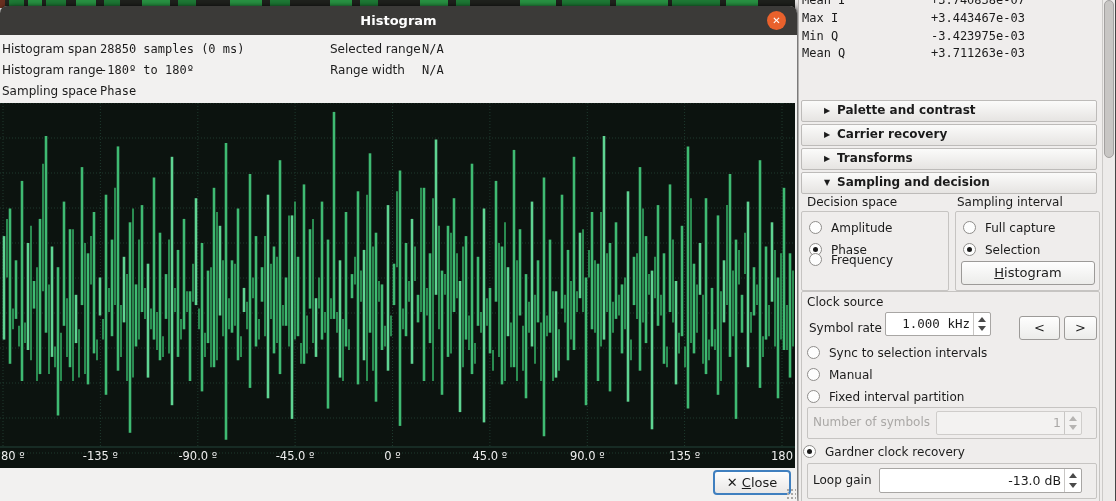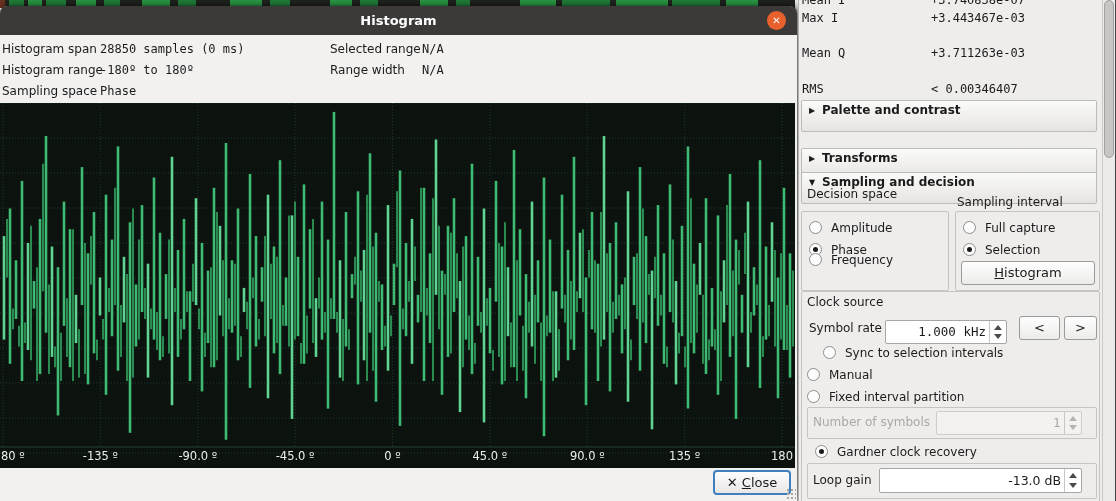--- a/index.html
+++ b/index.html
@@ -44,23 +44,23 @@
     text-align:center;line-height:21px;font-size:13px;color:#1b1b1b;box-sizing:border-box;}
   #close-button .accel{text-decoration:underline;}
   #grip{position:absolute;right:1px;bottom:1px;width:10px;height:12px;
     background-image:radial-gradient(#a9a7a5 1px,transparent 1.2px);background-size:4px 4px;}
 
   
   #panel{position:absolute;left:798px;top:0;width:318px;height:501px;background:#efedec;
     border-left:1px solid #b5b3b1;box-sizing:border-box;}
   .srow{position:absolute;left:3px;width:300px;height:18px;line-height:18px;white-space:nowrap;}
   .srow .v{position:absolute;left:129px;}
-  .sect{position:absolute;left:2px;width:296px;height:32px;line-height:19px;box-sizing:border-box;
+  .sect{position:absolute;left:2px;width:296px;height:22px;line-height:19px;box-sizing:border-box;
     background:linear-gradient(#fbfbfa,#e6e4e2);border:1px solid #bdbbb9;border-radius:2px;
-    font-weight:bold;padding-left:7px;font-size:12px;}
+    font-weight:bold;padding-left:22px;font-size:12px;}
   .sect .arr{display:inline-block;font-size:8px;width:13px;vertical-align:1px;}
   .grplabel{position:absolute;height:15px;line-height:15px;white-space:nowrap;}
   .gbox{position:absolute;border:1px solid #c6c4c2;border-radius:2px;box-sizing:border-box;}
   .radio{position:absolute;height:16px;line-height:16px;padding-left:22px;white-space:nowrap;}
   .rb{position:absolute;left:0;top:1px;width:13px;height:13px;border:1px solid #8f8d8b;
     border-radius:50%;background:#fdfdfd;box-sizing:border-box;}
   .rb.on:after{content:'';position:absolute;left:3px;top:3px;width:5px;height:5px;
     border-radius:50%;background:#1a1a1a;}
   .btn{position:absolute;background:linear-gradient(#fefefe,#ececea);border:1px solid #9c9a98;
     border-radius:3px;text-align:center;color:#1b1b1b;font-size:13px;box-sizing:border-box;}
@@ -409,71 +409,72 @@
   <div id="dlg-footer">
     <div id="close-button"><span>✕</span> <span class="accel">C</span><span>lose</span></div>
     <div id="grip"></div>
   </div>
 </div>
 
 <div id="panel">
 
   <div class="srow mono" style="top:-9px"><span>Mean I</span><span class="v">+3.740838e-07</span></div>
   <div class="srow mono" style="top:9px"><span>Max I</span><span class="v">+3.443467e-03</span></div>
+  <div class="srow mono" style="top:27px"><span>Min Q</span><span class="v">-3.423975e-03</span></div>
   <div class="srow mono" style="top:44px"><span>Mean Q</span><span class="v">+3.711263e-03</span></div>
-  <div class="srow mono" style="top:80px"><span>RMS</span><span class="v">&lt; 0.00346407</span></div>
 
   <div class="sect" style="top:100px"><span class="arr">▶</span><span>Palette and contrast</span></div>
+  <div class="sect" style="top:124px"><span class="arr">▶</span><span>Carrier recovery</span></div>
   <div class="sect" style="top:148px"><span class="arr">▶</span><span>Transforms</span></div>
   <div class="sect" style="top:172px"><span class="arr">▼</span><span>Sampling and decision</span></div>
 
-  <span class="grplabel" style="left:8px;top:187px">Decision space</span>
+  <span class="grplabel" style="left:8px;top:195px">Decision space</span>
   <span class="grplabel" style="left:158px;top:195px">Sampling interval</span>
 
   <div class="gbox" style="left:2px;top:211px;width:148px;height:80px"></div>
   <div class="gbox" style="left:156px;top:211px;width:145px;height:80px"></div>
 
   <label class="radio" style="left:10px;top:220px"><span class="rb"></span><span>Amplitude</span></label>
   <label class="radio" style="left:10px;top:242px"><span class="rb on"></span><span>Phase</span></label>
   <label class="radio" style="left:10px;top:252px"><span class="rb"></span><span>Frequency</span></label>
 
   <label class="radio" style="left:164px;top:220px"><span class="rb"></span><span>Full capture</span></label>
   <label class="radio" style="left:164px;top:242px"><span class="rb on"></span><span>Selection</span></label>
 
   <div class="btn" style="left:162px;top:261px;width:134px;height:24px;line-height:22px"><span class="accel">H</span><span>istogram</span></div>
 
   <div class="gbox" style="left:2px;top:291px;width:299px;height:216px"></div>
   <span class="grplabel" style="left:8px;top:295px">Clock source</span>
 
   <span class="grplabel" style="left:10px;top:321px">Symbol rate</span>
-  <div class="spin" style="left:86px;top:320px;width:122px;height:24px">
+  <div class="spin" style="left:86px;top:312px;width:106px;height:24px">
     <span class="spinval mono">1.000 kHz</span>
     <span class="spinbtns">
         <i class="up"></i>
         <i class="dn"></i>
       </span>
   </div>
   <div class="btn" style="left:220px;top:316px;width:41px;height:24px;line-height:22px">&lt;</div>
   <div class="btn" style="left:265px;top:316px;width:33px;height:24px;line-height:22px">&gt;</div>
 
-  <label class="radio" style="left:24px;top:345px"><span class="rb"></span><span>Sync to selection intervals</span></label>
+  <label class="radio" style="left:8px;top:345px"><span class="rb"></span><span>Sync to selection intervals</span></label>
   <label class="radio" style="left:8px;top:367px"><span class="rb"></span><span>Manual</span></label>
   <label class="radio" style="left:8px;top:389px"><span class="rb"></span><span>Fixed interval partition</span></label>
 
   <div class="gbox" style="left:8px;top:407px;width:290px;height:32px"></div>
   <span class="grplabel disabled" style="left:14px;top:415px">Number of symbols</span>
   <div class="spin dis" style="left:137px;top:411px;width:146px;height:24px">
     <span class="spinval">1</span>
     <span class="spinbtns">
         <i class="up"></i>
         <i class="dn"></i>
       </span>
   </div>
 
-  <label class="radio" style="left:16px;top:444px"><span class="rb on"></span><span>Gardner clock recovery</span></label>
+  <label class="radio" style="left:4px;top:444px"><span class="rb on"></span><span>Gardner clock recovery</span></label>
 
   <div class="gbox" style="left:8px;top:463px;width:290px;height:36px"></div>
   <span class="grplabel" style="left:14px;top:473px">Loop gain</span>
   <div class="spin" style="left:80px;top:468px;width:203px;height:25px">
     <span class="spinval" style="line-height:23px">-13.0 dB</span>
     <span class="spinbtns">
         <i class="up"></i>
         <i class="dn"></i>
       </span>
   </div>

